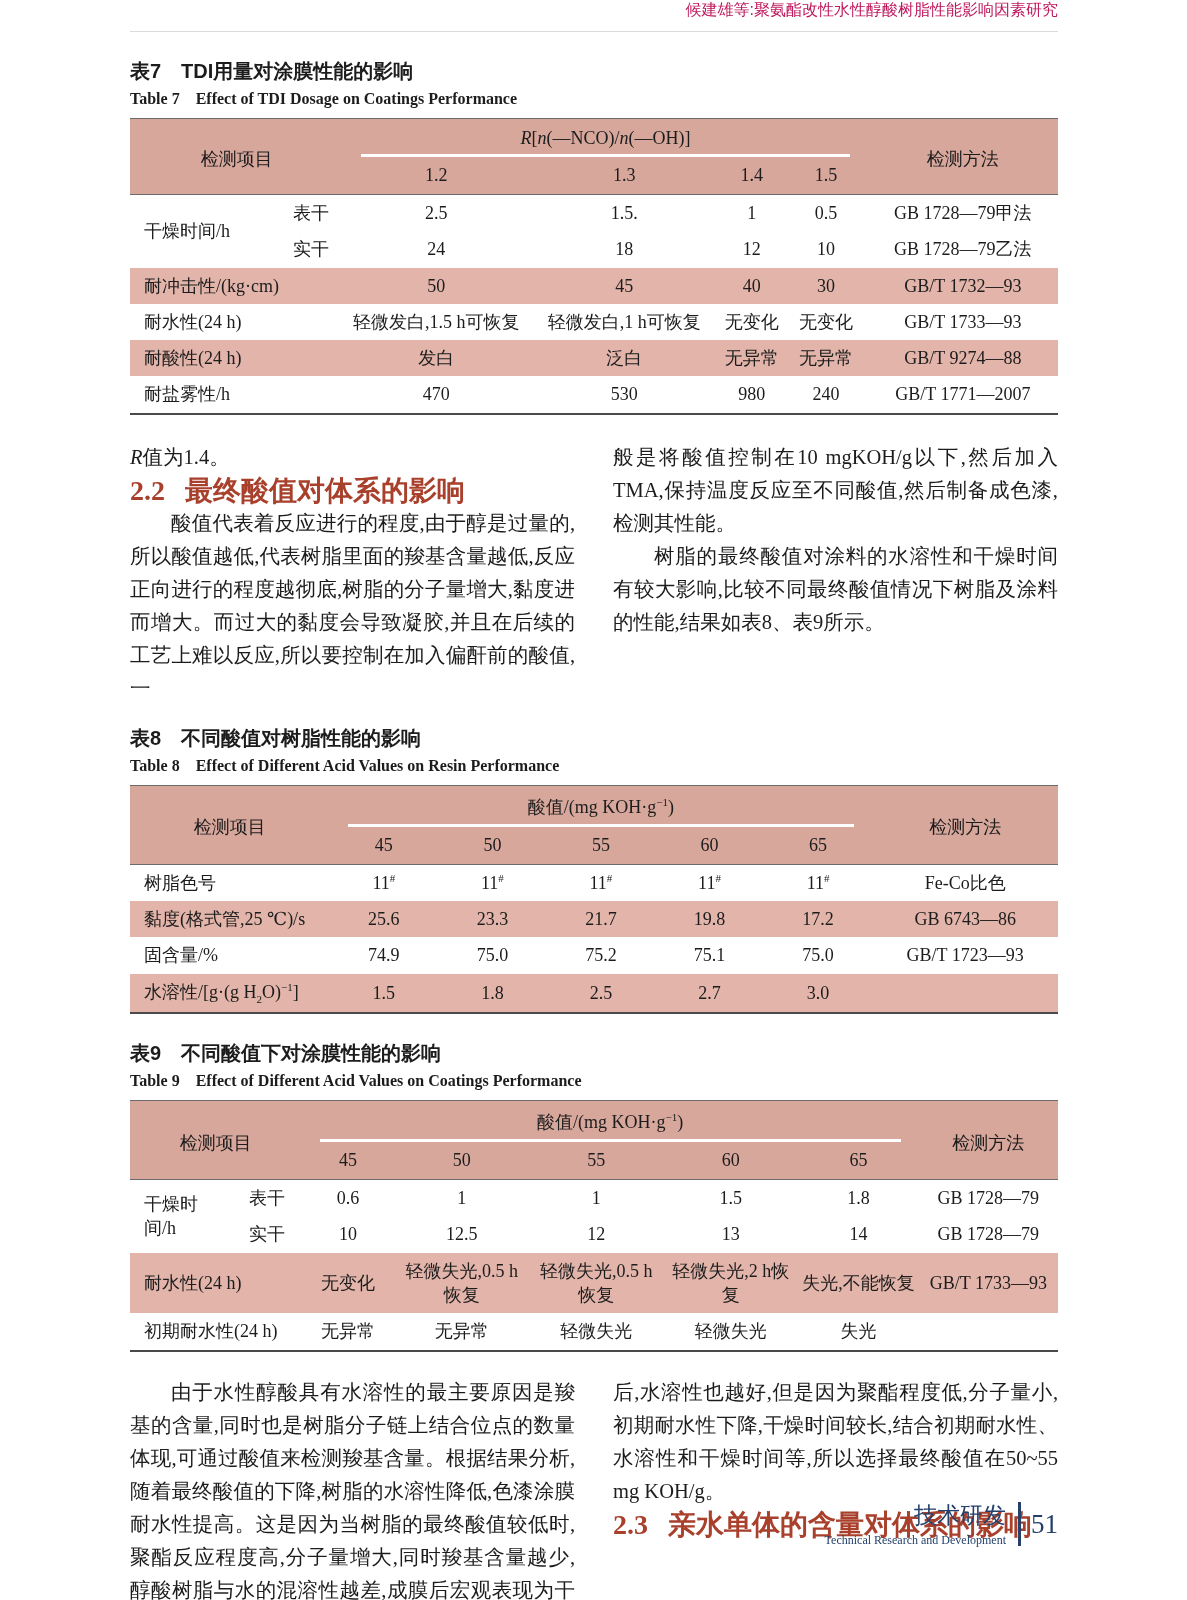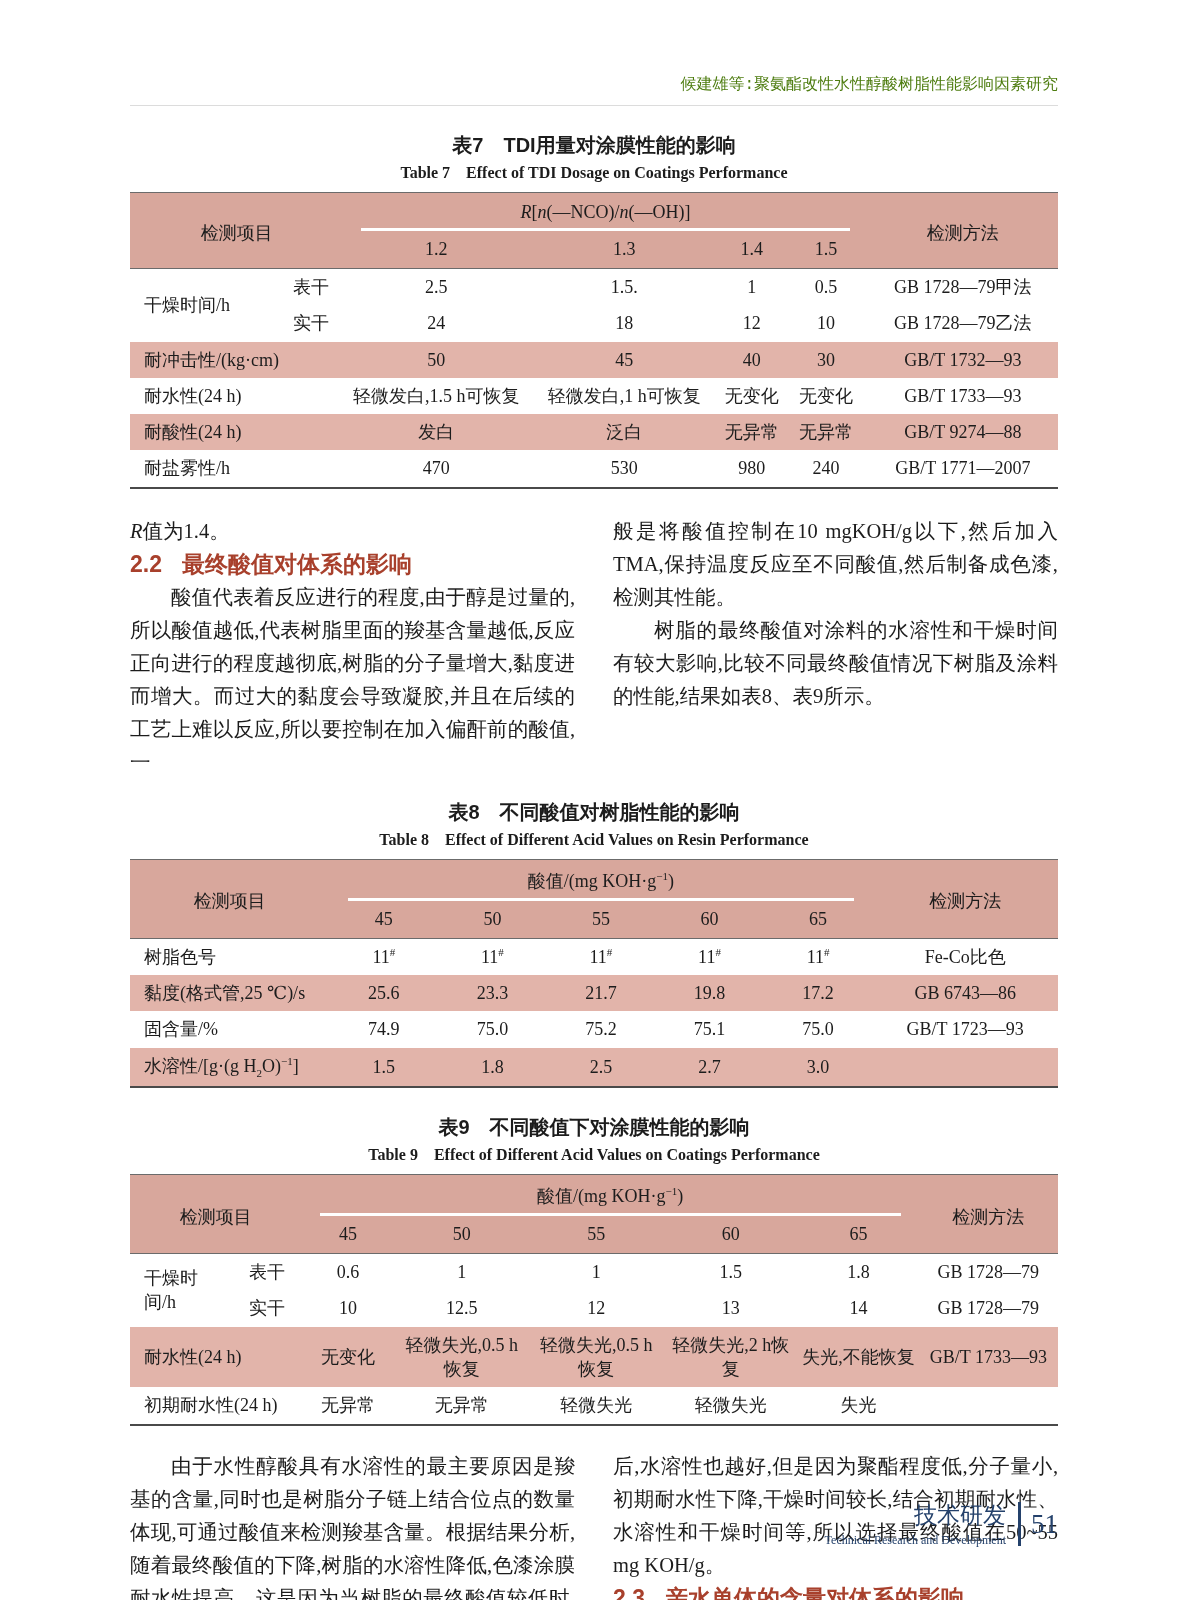--- a/index.html
+++ b/index.html
@@ -5,26 +5,26 @@
   * { margin:0; padding:0; box-sizing:border-box; }
   html,body { background:#888; }
   .page {
     width:1187px; height:1600px; margin:0 auto; background:#ffffff;
     position:relative; overflow:hidden;
     padding:0 129px 0 130px;
     font-family:"Liberation Serif","DejaVu Serif",serif;
     color:#1c1c1c;
   }
   
-  .running-head { margin-top:74px; text-align:right; font-size:16px; color:#4d7c0f;
-    font-family:Liberation Mono, monospace; }
+  .running-head { text-align:right; font-size:16px; color:#be185d;
+    font-family:Liberation Sans, sans-serif; }
   .head-rule { border:none; border-top:1px solid #dcdcdc; margin-top:10px; }
 
   
-  .tbl-titles { text-align:center; }
+  .tbl-titles { text-align:left; }
   .tbl-title-zh { font-size:20px; font-weight:bold;
     font-family:"Liberation Sans","DejaVu Sans",sans-serif; }
   .tbl-title-en { font-size:16px; font-weight:bold; margin-top:4px; }
 
   
   table { width:100%; border-collapse:collapse; table-layout:fixed;
     font-size:18px; margin-top:8px;
     border-top:1px solid #6b6b6b; border-bottom:2px solid #4a4a4a; }
   thead th { background:var(--hdr,#d8a79c); font-weight:normal; padding:4px 4px; }
   thead tr:first-child th { padding-top:9px; }
@@ -35,23 +35,23 @@
   td.lbl { text-align:left; padding-left:14px; }
   .grp { border-bottom:3px solid #ffffff; margin:0 14px; padding-bottom:5px; }
   th sup, td sup { font-size:11px; }
   th sub, td sub { font-size:11px; }
 
   
   .two-col { display:flex; gap:38px; }
   .col { flex:1 1 0; }
   .col p { font-size:20.5px; line-height:33px; text-align:justify; }
   .col p.indent { text-indent:2em; }
-  .sec-heading { font-size:23px; line-height:33px; font-weight:bold;
+  .sec-heading { font-size:28px; line-height:33px; font-weight:bold;
     color:var(--red,#a8402c);
-    font-family:Liberation Sans, sans-serif; }
+    font-family:Liberation Serif, serif; }
   .sec-heading .num { margin-right:20px; }
 
   
   .block-t7 { margin-top:26px; }
   .text-1 { margin-top:26px; }
   .block-t8 { margin-top:20px; }
   .block-t9 { margin-top:26px; }
   .text-2 { margin-top:24px; }
 
   

